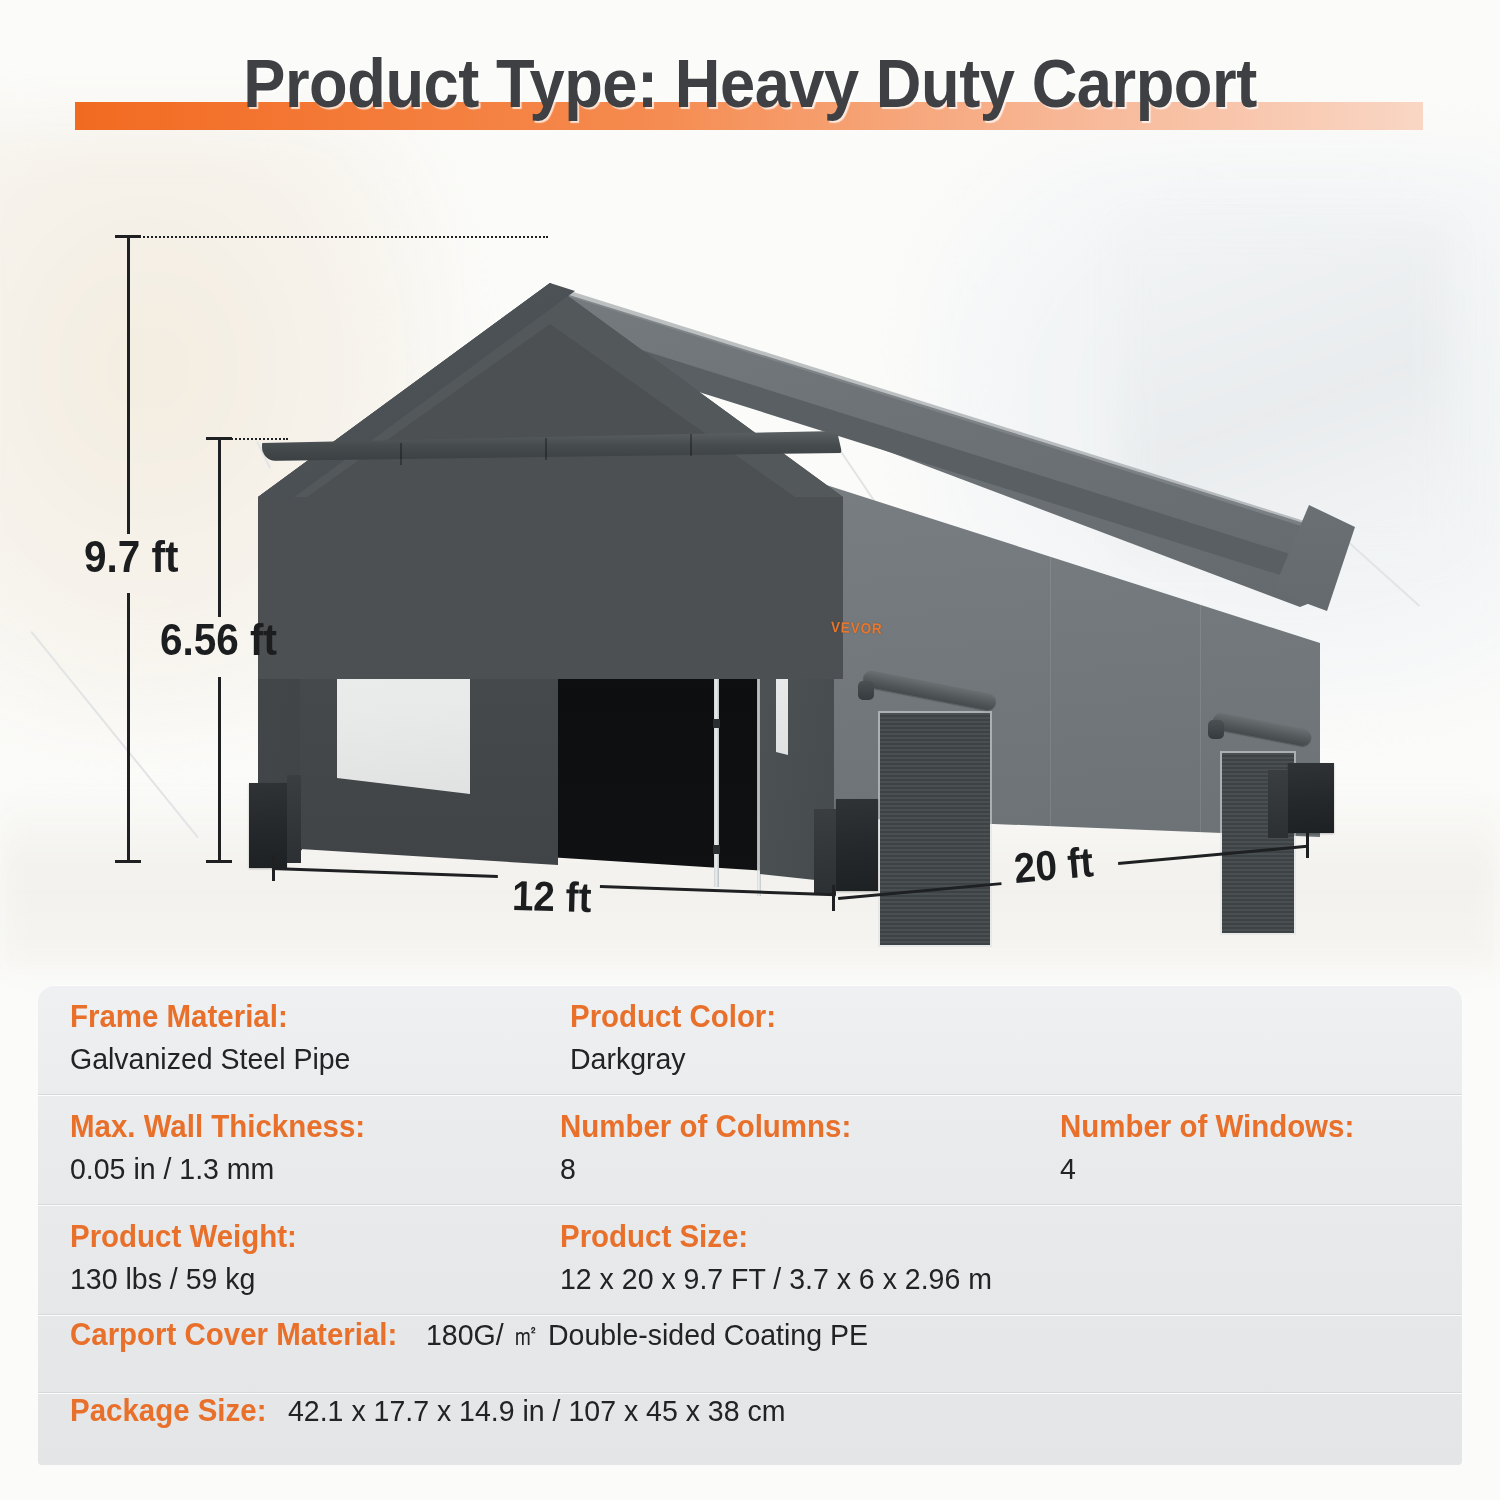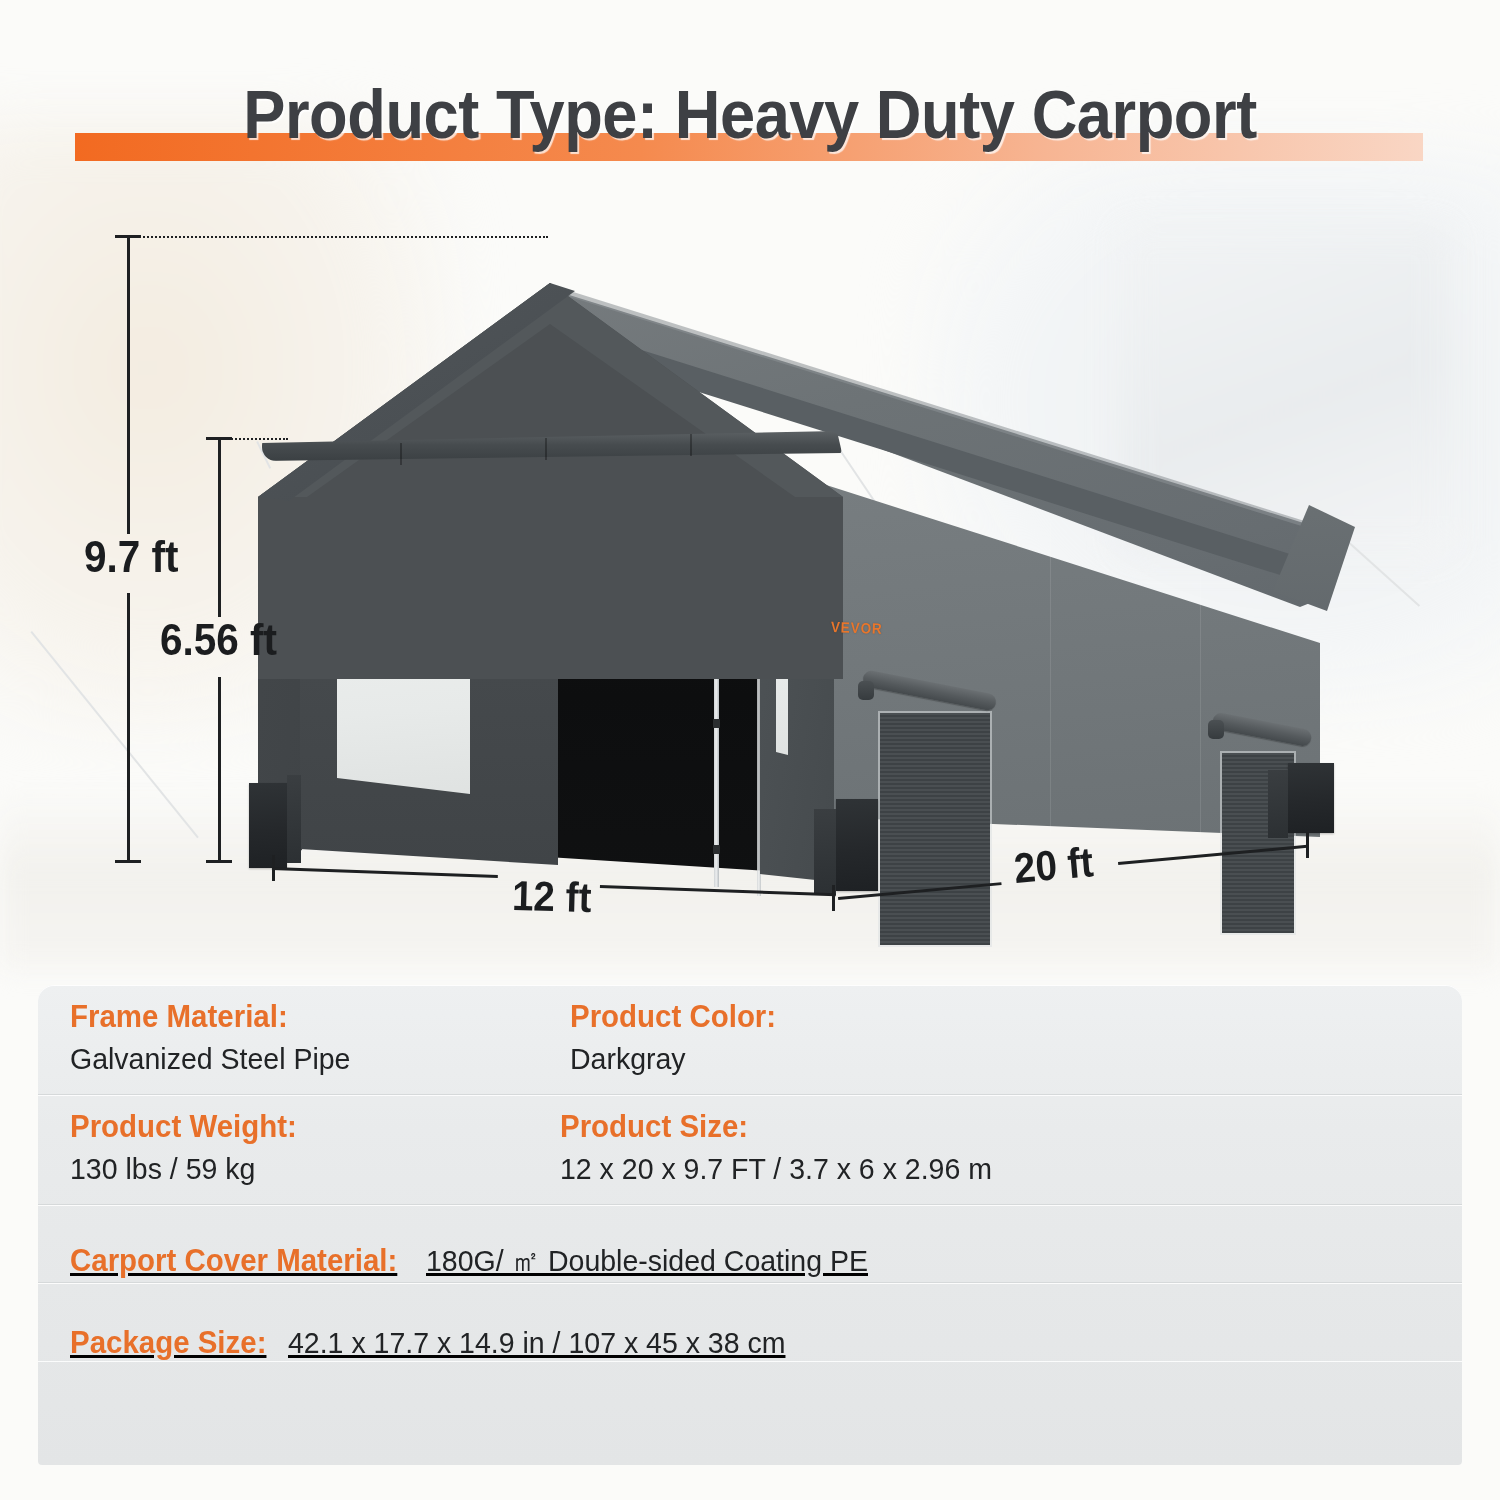--- a/index.html
+++ b/index.html
@@ -28,21 +28,21 @@
     background:linear-gradient(160deg,#f2f4f5,#e9ecee 55%,#f4f5f6);
     filter:blur(16px); opacity:.85; border-radius:10px;
   }
   .bd-floor {
     position:absolute; left:0; right:0; top:790px; height:180px;
     background:linear-gradient(180deg, rgba(244,243,239,0) 0%, #f2f1ed 45%, #f6f5f2 100%);
     filter:blur(12px);
   }
 
   
-  .title-wrap { position:absolute; left:0; top:75px; width:1500px; height:120px; }
+  .title-wrap { position:absolute; left:0; top:44px; width:1500px; height:120px; }
   .title-bar {
     position:absolute; left:75px; top:58px; width:1348px; height:28px;
     background:linear-gradient(90deg,#f26a21 0%, #f58a4e 42%, #f7b593 72%, #f9d6c4 100%);
   }
   .title-text {
     position:absolute; left:0; top:0; width:1500px; text-align:center;
     font-family:"Liberation Sans Narrow","Liberation Sans", sans-serif;
     font-size:68px; font-weight:bold; color:#3e4044;
     letter-spacing:-0.5px;
     transform:scaleX(0.93); transform-origin:center top;
@@ -245,21 +245,21 @@
     box-shadow:inset 0 1px 0 rgba(255,255,255,.9);
     overflow:hidden;
   }
   .spec-row {
     position:relative; display:flex; width:100%;
     border-bottom:1px solid #d6d9da;
     box-shadow:0 1px 0 rgba(255,255,255,.85);
   }
   .spec-row:last-child { border-bottom:none; }
   .spec-row.r-stack { height:110px; }
-  .spec-row.r-inline { height:78px; align-items:flex-end;text-decoration:underline; }
+  .spec-row.r-inline { height:78px; align-items:flex-start; }
   .spec-cell { padding:14px 0 0 32px; }
   .spec-cell.c1 { width:490px; }
   .spec-cell.c2 { width:500px; }
   .spec-cell.c3 { width:434px; }
   .spec-k {
     font-family:"Liberation Sans Narrow","Liberation Sans", sans-serif;
     font-size:31px; font-weight:bold; color:#e8702a;
     letter-spacing:0px; transform:scaleX(.95); transform-origin:left center;
     white-space:nowrap;
   }
@@ -397,20 +397,34 @@
     <div class="spec-cell c2">
       <div class="spec-k">Frame Material:</div>
       <div class="spec-v">Galvanized Steel Pipe</div>
     </div>
     <div class="spec-cell c1">
       <div class="spec-k">Product Color:</div>
       <div class="spec-v">Darkgray</div>
     </div>
   </div>
 
+  <div class="spec-row r-stack">
+    <div class="spec-cell c1">
+      <div class="spec-k">Max. Wall Thickness:</div>
+      <div class="spec-v">0.05 in / 1.3 mm</div>
+    </div>
+    <div class="spec-cell c2">
+      <div class="spec-k">Number of Columns:</div>
+      <div class="spec-v">8</div>
+    </div>
+    <div class="spec-cell c3">
+      <div class="spec-k">Number of Windows:</div>
+      <div class="spec-v">4</div>
+    </div>
+  </div>
 
   <div class="spec-row r-stack">
     <div class="spec-cell c1">
       <div class="spec-k">Product Weight:</div>
       <div class="spec-v">130 lbs / 59 kg</div>
     </div>
     <div class="spec-cell c2" style="width:934px;">
       <div class="spec-k">Product Size:</div>
       <div class="spec-v">12 x 20 x 9.7 FT / 3.7 x 6 x 2.96 m</div>
     </div>

